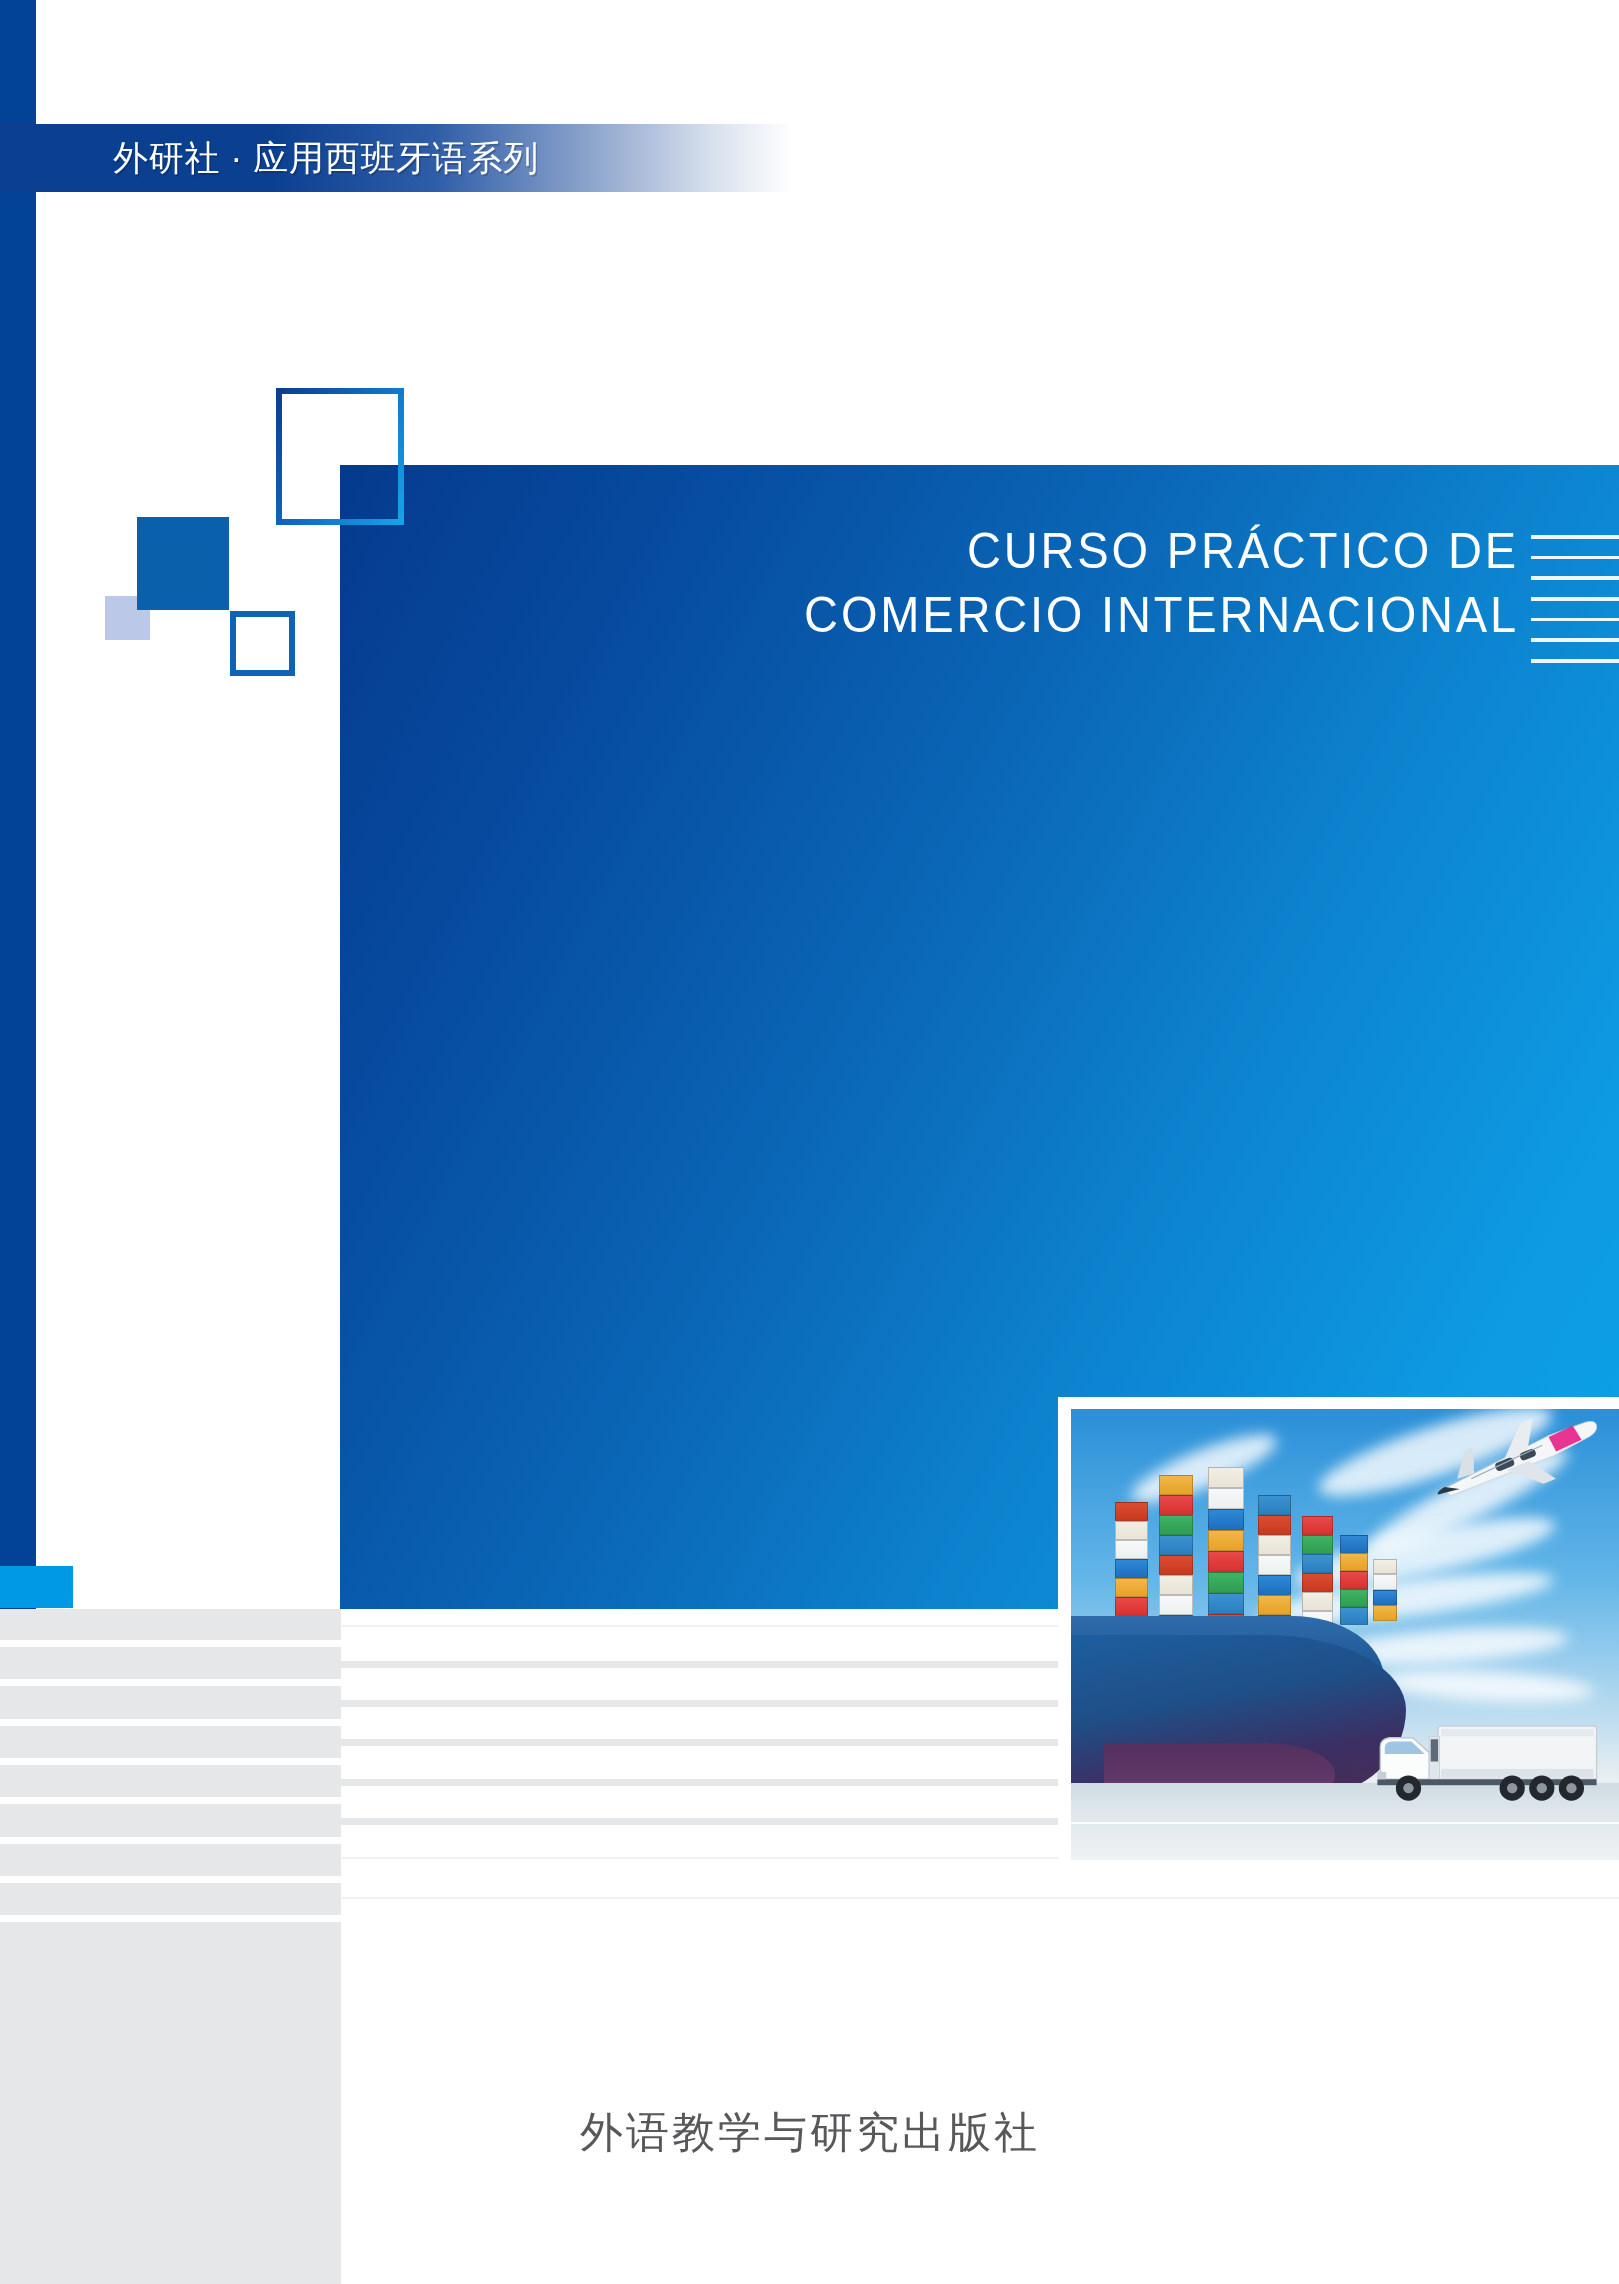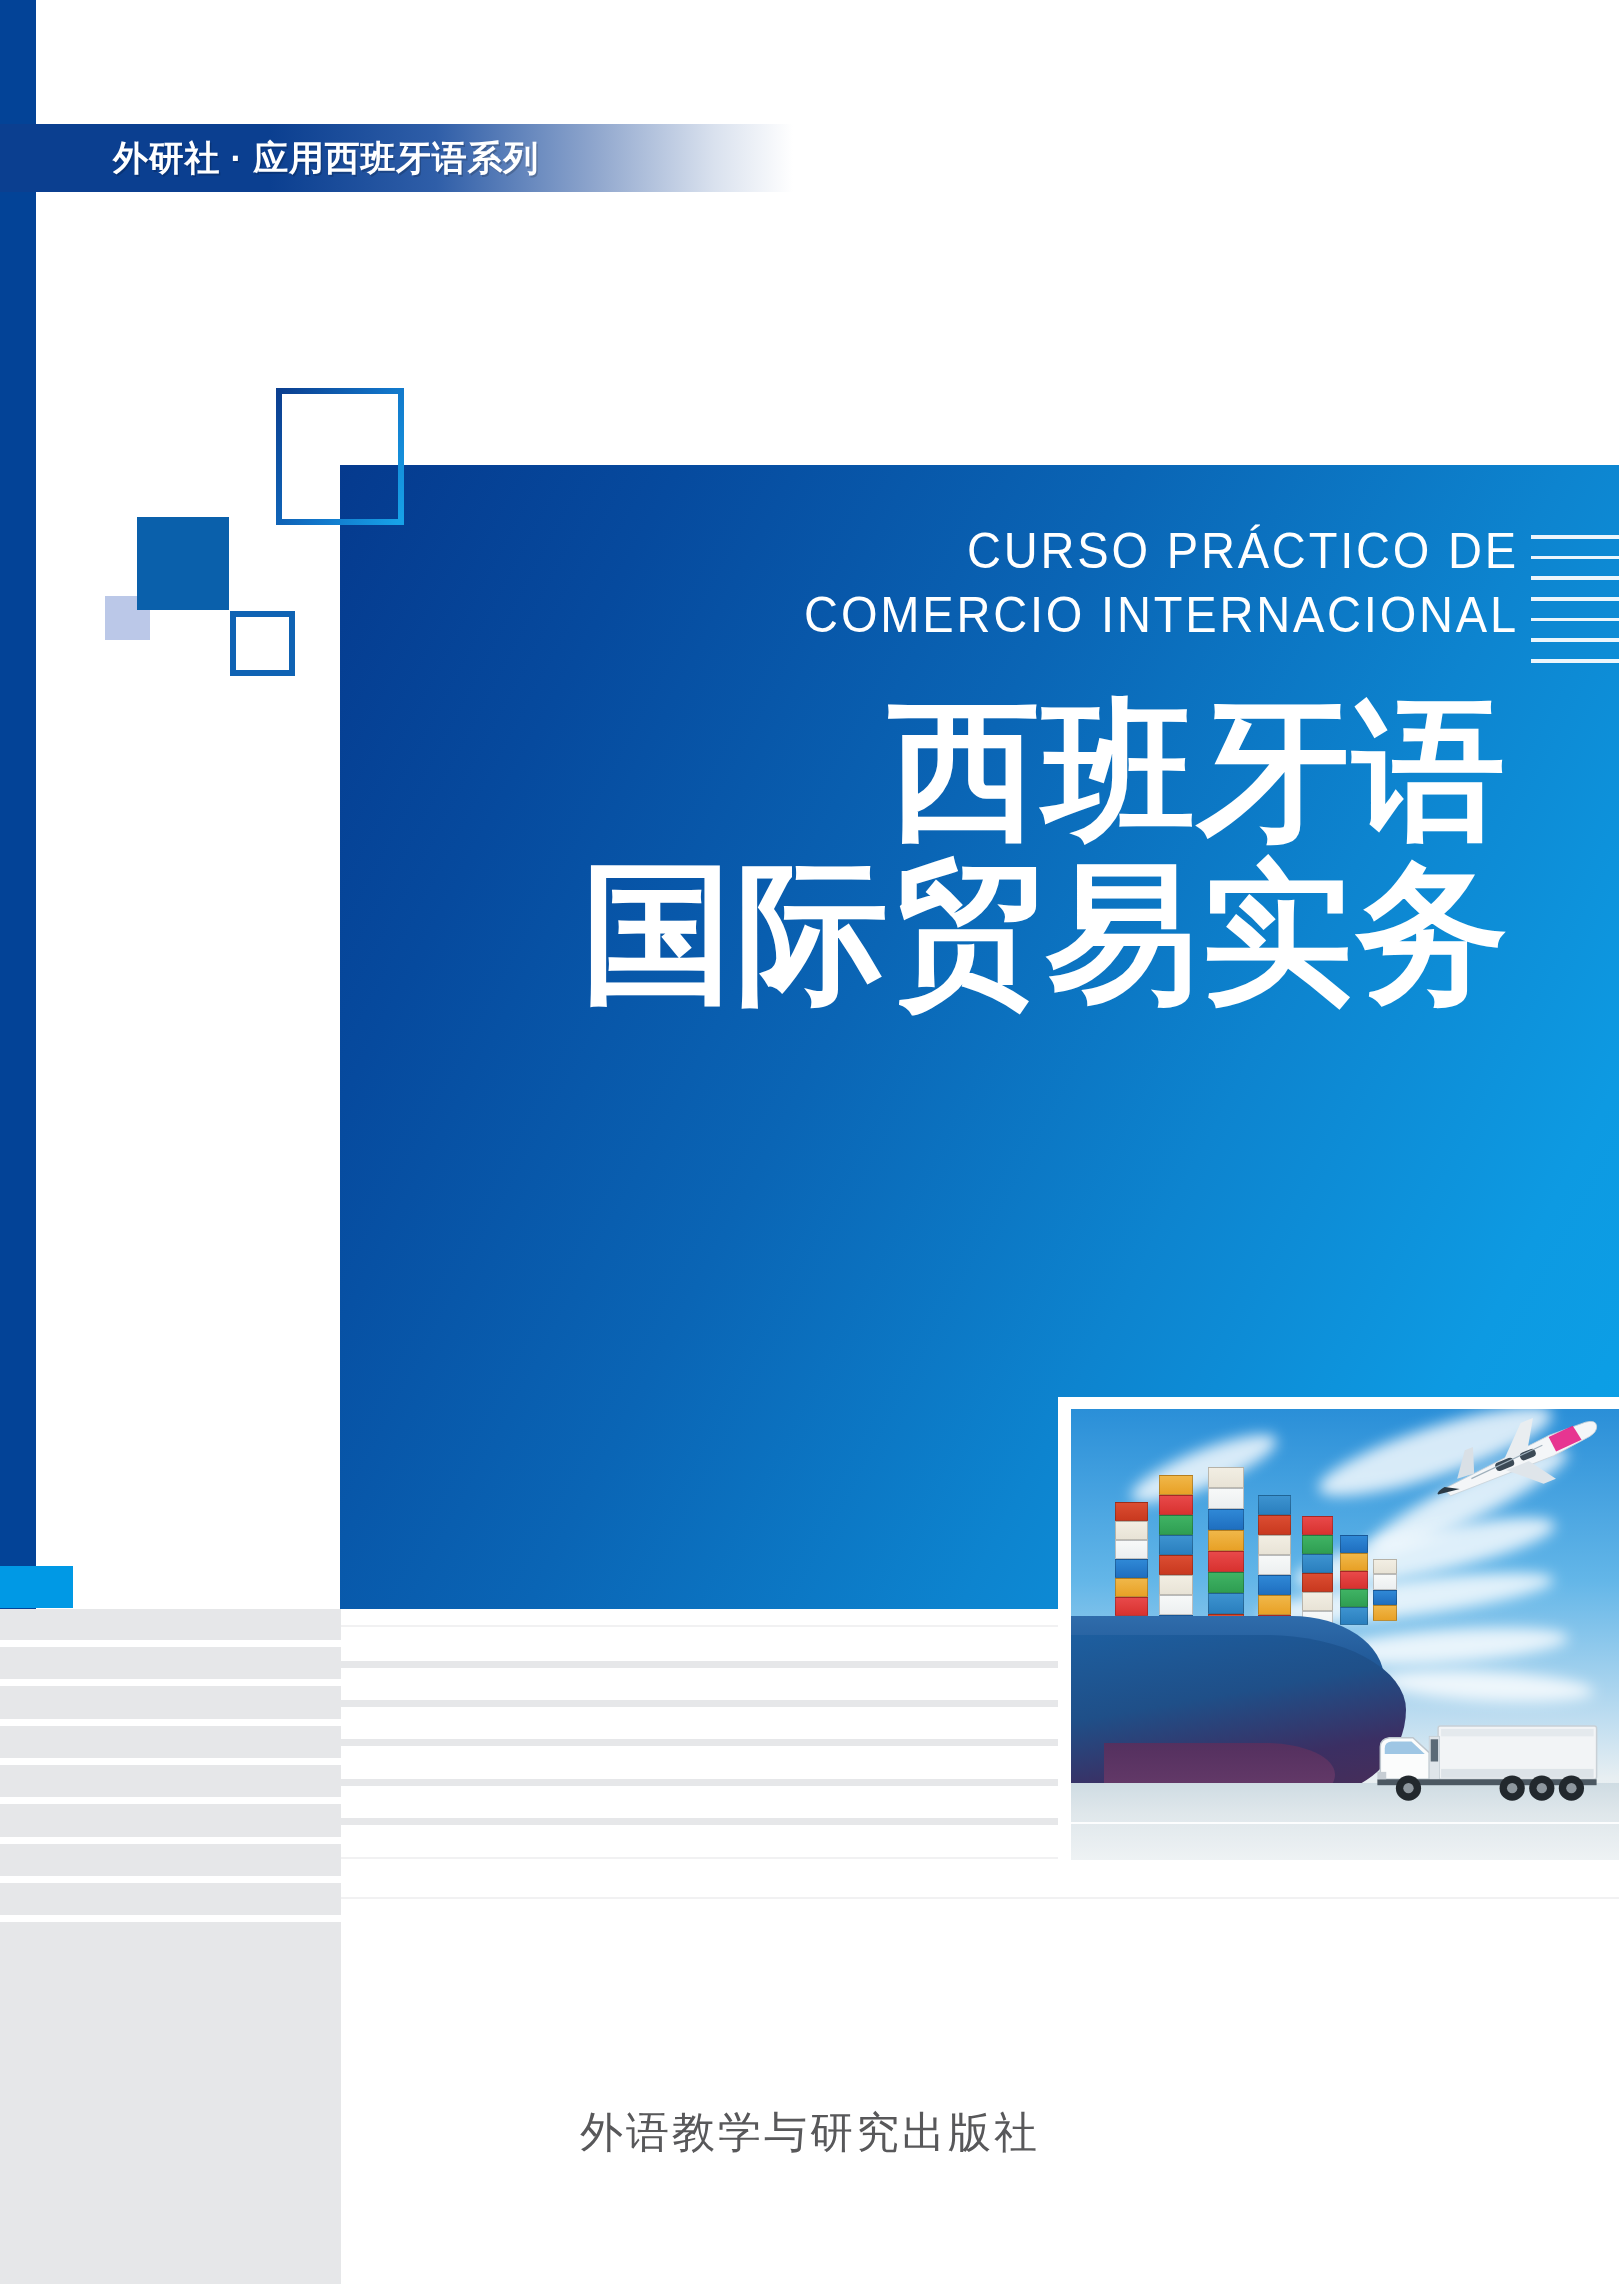--- a/index.html
+++ b/index.html
@@ -31,21 +31,21 @@
   .series-banner{
     position:absolute;
     left:0; top:124px;
     width:793px; height:68px;
     background:linear-gradient(to right,#0b3f90 0%,#0b3f90 34%,#2f5ea8 55%,#8fa6cd 75%,#d9e1ee 90%,#ffffff 100%);
   }
   .series-banner-text{
     position:absolute;
     left:113px; top:133px;
     font-size:35px;
-    font-weight:bold;
+    font-weight:normal;
     color:#ffffff;
     letter-spacing:0.7px;
     line-height:49px;
     white-space:nowrap;
     text-shadow:1.5px 1.5px 0 rgba(0,0,0,.18);
   }
 
   
   .sq-outline-big{
     position:absolute;
@@ -270,24 +270,20 @@
   <div class="line-stack" id="line-stack">
       <i></i>
       <i></i>
       <i></i>
       <i></i>
       <i></i>
       <i></i>
       <i></i>
     </div>
 
-  <div class="cn-title">
-    <div class="l1">西班牙语</div>
-    <div class="l2">国际贸易实务</div>
-  </div>
 
 
   <div class="photo-frame">
     <div class="photo">
       <div class="cloud c1"></div>
       <div class="cloud c2"></div>
       <div class="cloud c3"></div>
       <div class="cloud c4"></div>
       <div class="cloud c5"></div>
       <div class="cloud c6"></div>

